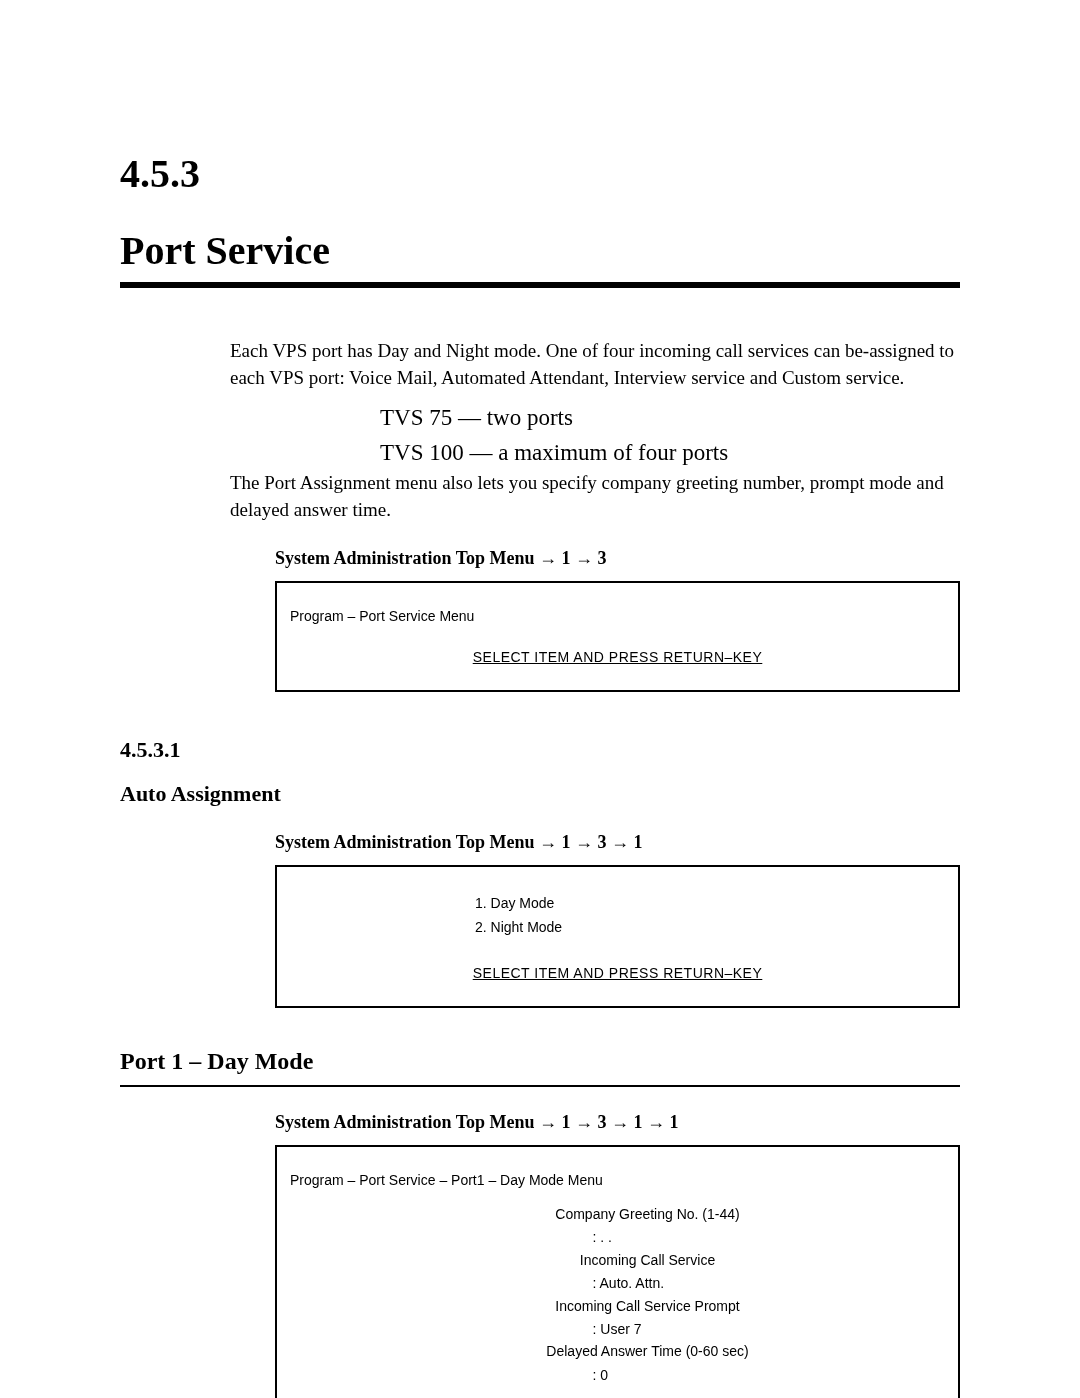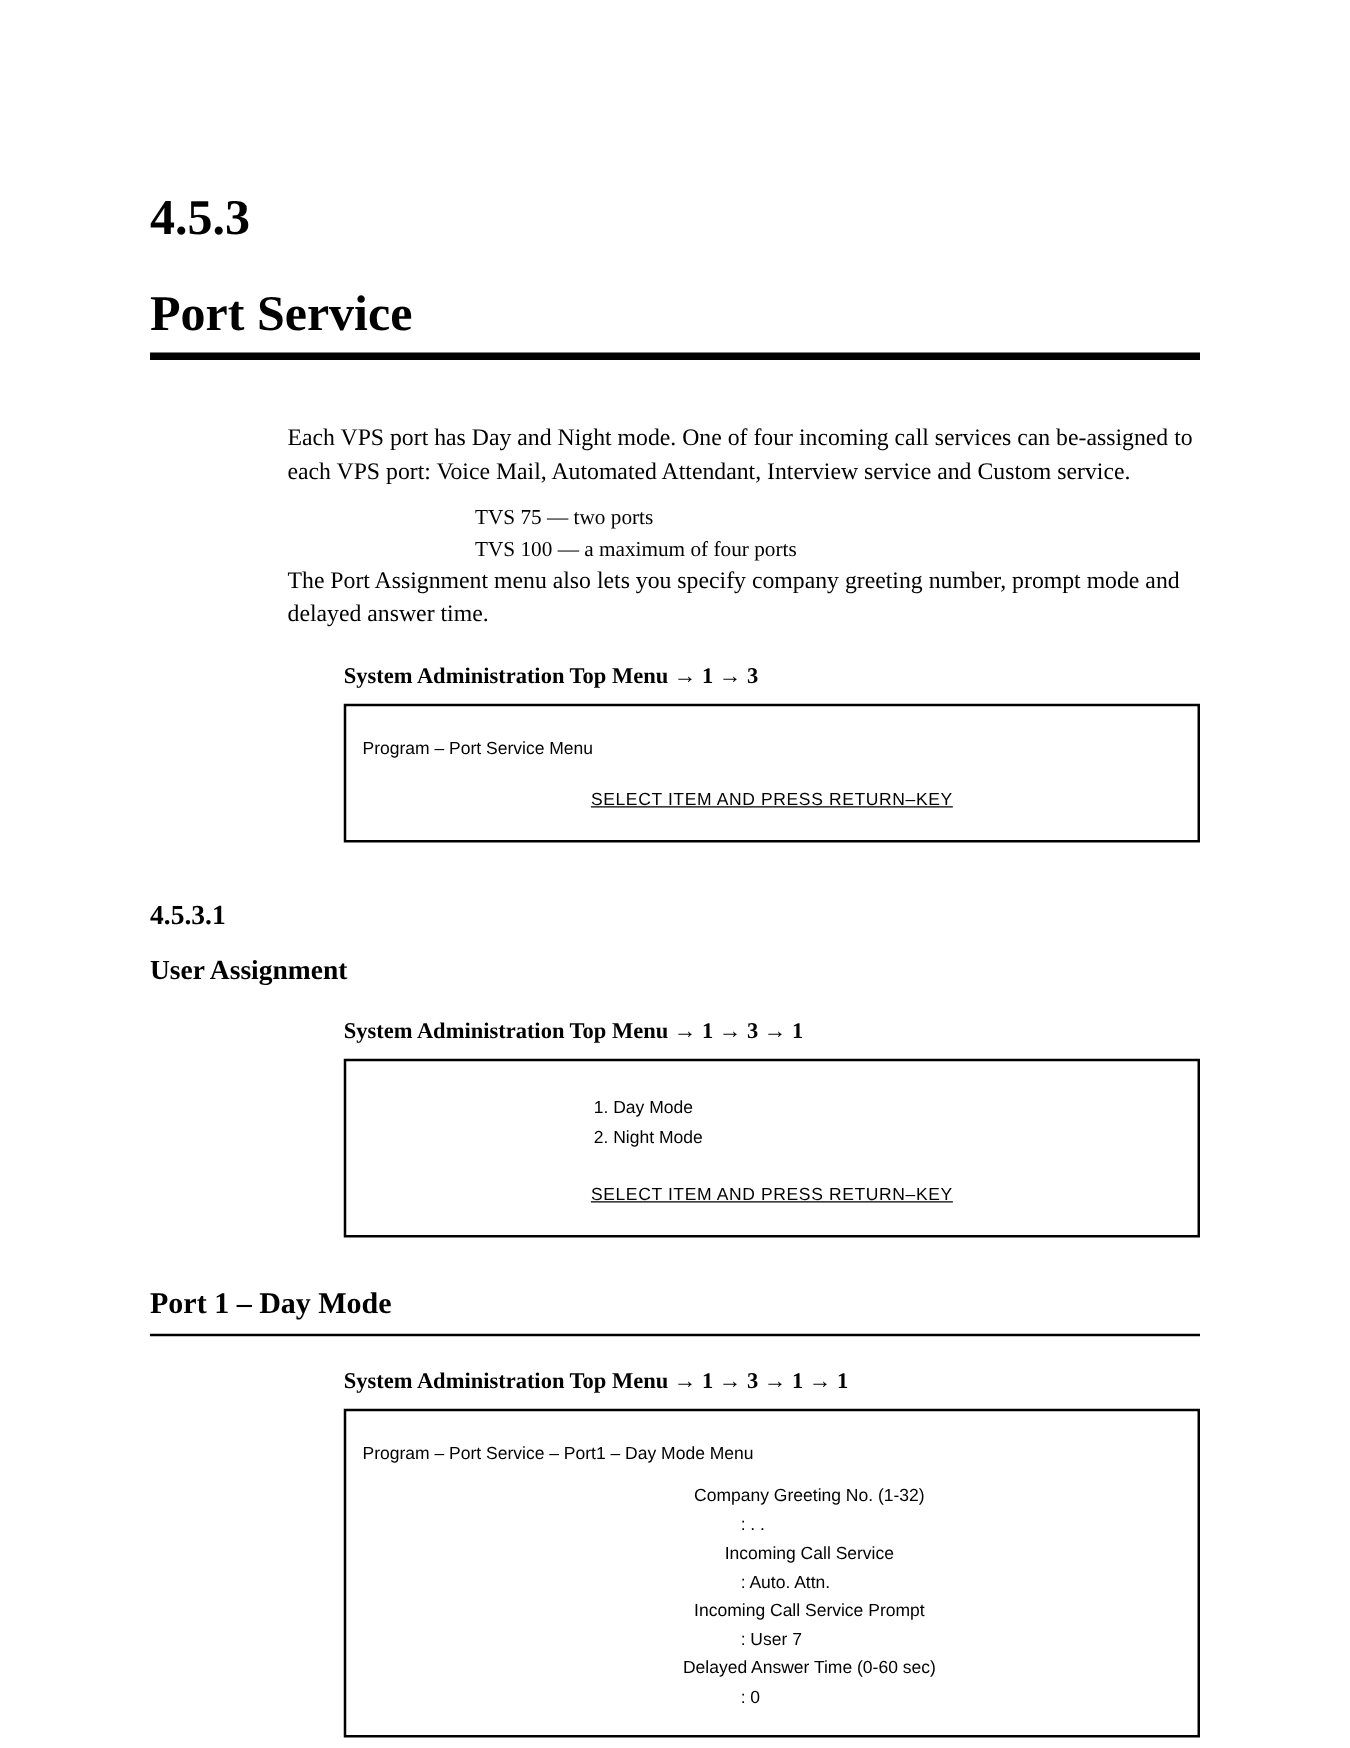--- a/index.html
+++ b/index.html
@@ -27,21 +27,21 @@
       font-size: 40px;
       font-weight: bold;
     }
     .body-text {
       font-size: 19px;
       margin-left: 110px;
       line-height: 1.4;
       margin-bottom: 10px;
     }
     .tvs-lines {
-      font-size: 17px;
+      font-size: 23px;
       margin-left: 260px;
       line-height: 1.5;
     }
     .menu-path {
       font-size: 18px;
       font-weight: bold;
       margin-left: 155px;
       margin-top: 25px;
       margin-bottom: 12px;
       font-family: 'Times New Roman', Times, serif;
@@ -129,40 +129,40 @@
 <p class="body-text">The Port Assignment menu also lets you specify company greeting number, prompt mode and delayed answer time.</p>
 
 <div class="menu-path arrow">System Administration Top Menu → 1 → 3</div>
 <div class="menu-box">
   <div class="menu-header">Program – Port Service Menu</div>
   <div class="menu-footer">SELECT ITEM AND PRESS RETURN–KEY</div>
 </div>
 
 <div class="subsection-title">
   <span class="subsection-number">4.5.3.1</span>
-  <span class="subsection-name">User Assignment</span>
+  <span class="subsection-name">Auto Assignment</span>
 </div>
 
 <div class="menu-path arrow">System Administration Top Menu → 1 → 3 → 1</div>
 <div class="menu-box">
   <div class="menu-items">
     <div>1.  Day Mode</div>
     <div>2.  Night Mode</div>
   </div>
   <div class="menu-footer">SELECT ITEM AND PRESS RETURN–KEY</div>
 </div>
 
 <div class="port-mode-title">Port 1 – Day Mode</div>
 
 <div class="menu-path arrow">System Administration Top Menu → 1 → 3 → 1 → 1</div>
 <div class="menu-box" style="padding-bottom:20px;">
   <div class="menu-header">Program – Port Service – Port1 – Day Mode Menu</div>
   <div class="settings-list">
     <div class="setting-row">
-      <span class="setting-label">Company Greeting No. (1-32)</span>
+      <span class="setting-label">Company Greeting No. (1-44)</span>
       <span class="setting-line"></span>
       <span class="setting-value">:  . .</span>
     </div>
     <div class="setting-row">
       <span class="setting-label">Incoming Call Service</span>
       <span class="setting-line"></span>
       <span class="setting-value">:  Auto. Attn.</span>
     </div>
     <div class="setting-row">
       <span class="setting-label">Incoming Call Service Prompt</span>

